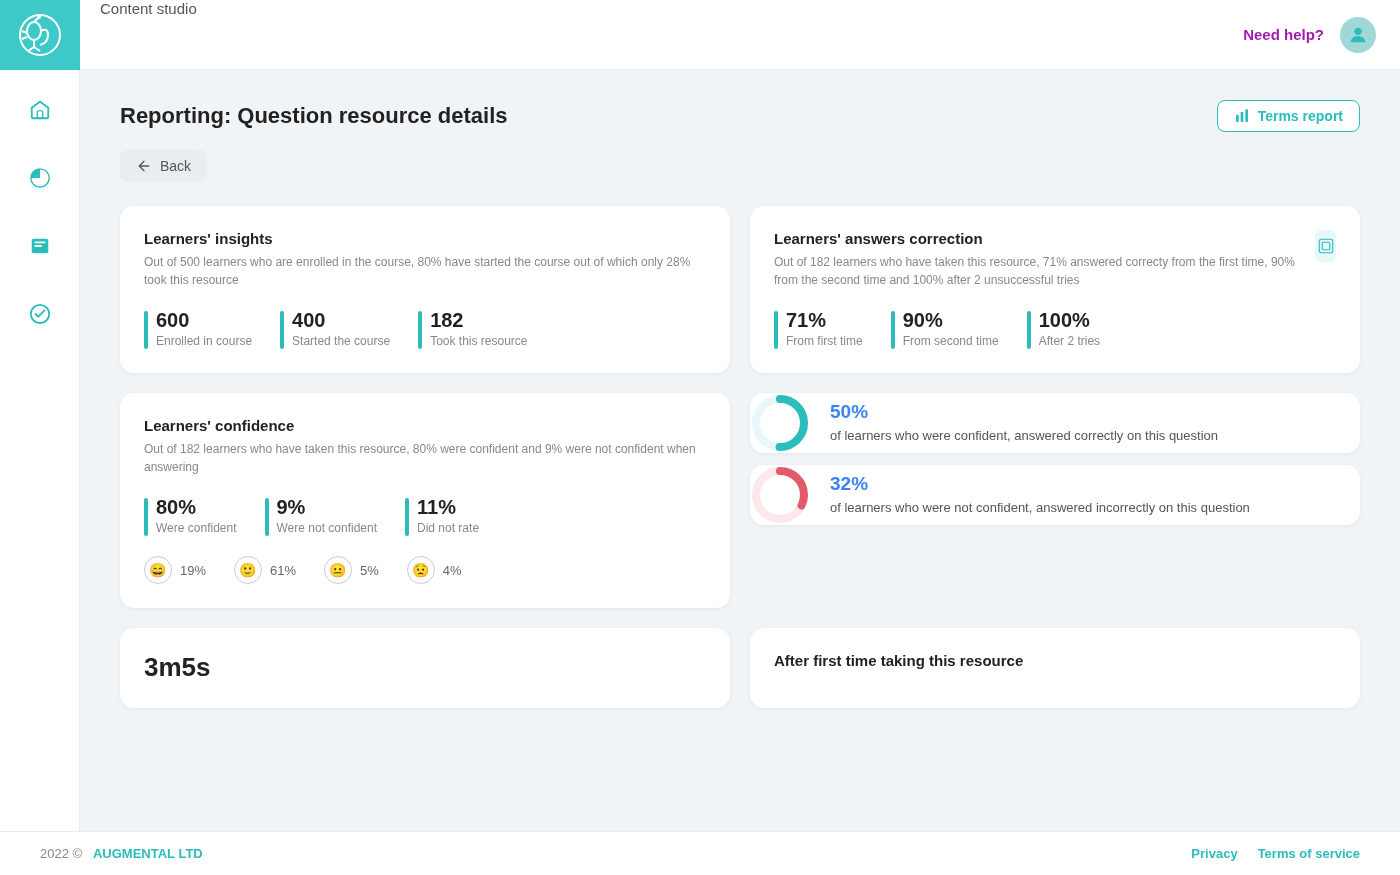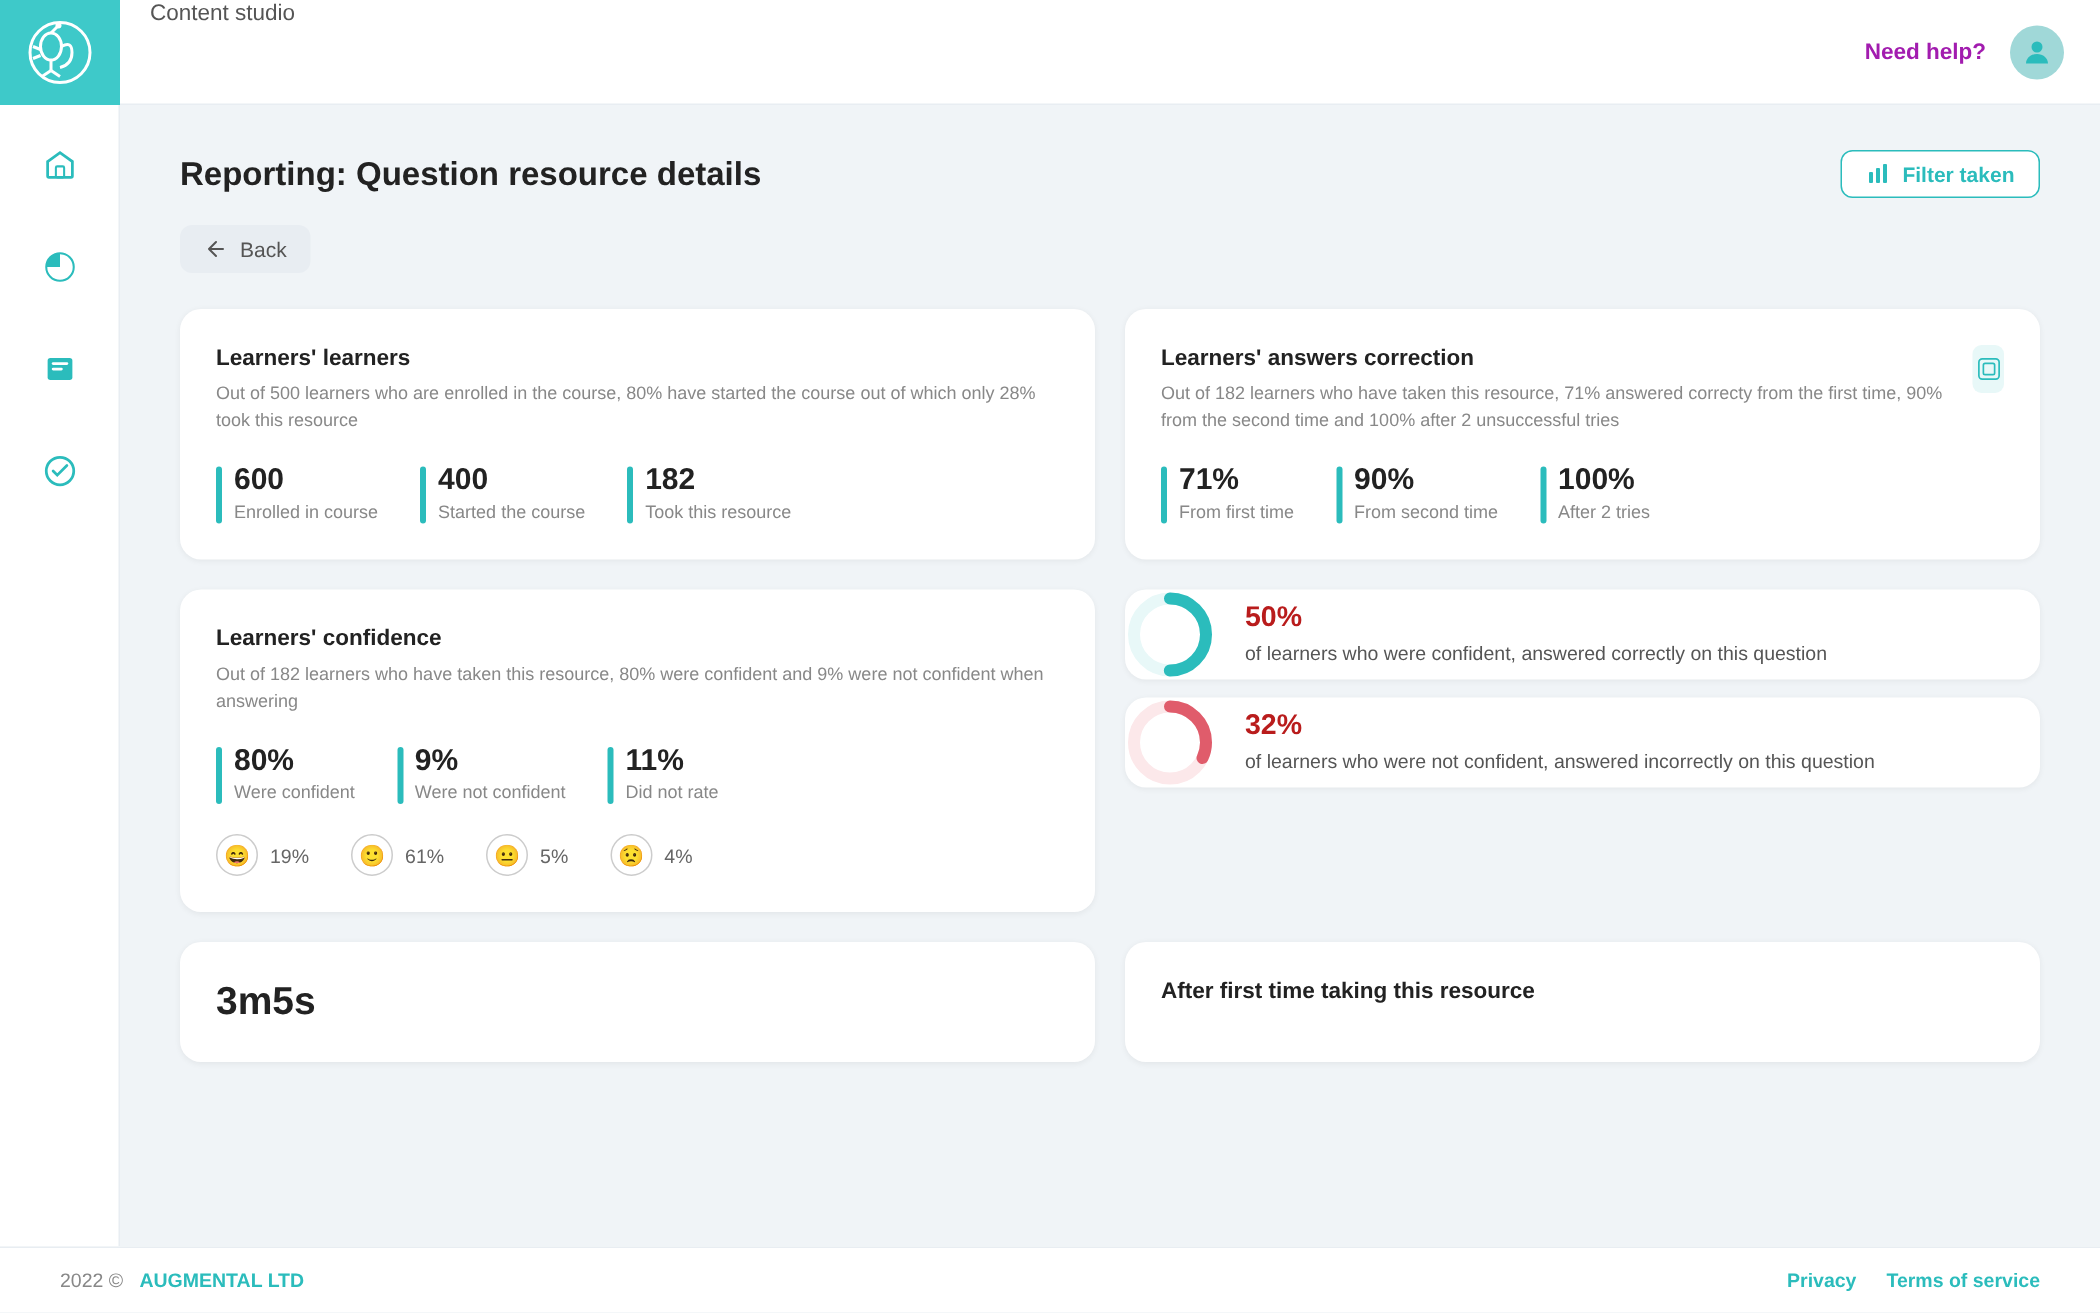--- a/index.html
+++ b/index.html
@@ -75,21 +75,21 @@
 
     
     .emoji-row { display: flex; gap: 28px; margin-top: 20px; align-items: center; }
     .emoji-item { display: flex; align-items: center; gap: 8px; font-size: 13px; color: #666; }
     .emoji-face { width: 28px; height: 28px; border: 1.5px solid #ccc; border-radius: 50%; display: flex; align-items: center; justify-content: center; font-size: 14px; }
 
     
     .donut-card { display: flex; align-items: center; gap: 20px; padding: 18px 24px; }
     .donut-container { position: relative; width: 60px; height: 60px; flex-shrink: 0; }
     .donut-container svg { width: 60px; height: 60px; }
-    .donut-text { font-size: 19px; font-weight: 700; color: #b91c1c; margin-bottom: 4px; }
+    .donut-text { font-size: 19px; font-weight: 700; color: #3b82f6; margin-bottom: 4px; }
     .donut-label { font-size: 13px; color: #555; line-height: 1.4; }
 
     
     .bottom-row { display: grid; grid-template-columns: 1fr 1fr; gap: 20px; margin-bottom: 20px; }
     .partial-card {
       background: #fff; border-radius: 14px; padding: 24px 24px 16px 24px;
       box-shadow: 0 1px 4px rgba(0,0,0,0.06); min-height: 80px;
     }
     .partial-title { font-size: 15px; font-weight: 700; color: #222; }
     .partial-value { font-size: 26px; font-weight: 700; color: #222; }
@@ -168,35 +168,35 @@
 
   <div class="main">
     <div class="page-header">
       <h1 class="page-title">Reporting: Question resource details</h1>
       <button class="filter-btn">
         <svg width="16" height="16" viewBox="0 0 24 24" fill="none">
           <rect x="3" y="10" width="4" height="11" rx="1" fill="#2bbcbc"></rect>
           <rect x="10" y="6" width="4" height="15" rx="1" fill="#2bbcbc"></rect>
           <rect x="17" y="2" width="4" height="19" rx="1" fill="#2bbcbc"></rect>
         </svg>
-        <span>Filter taken</span>
+        <span>Terms report</span>
       </button>
     </div>
 
     <button class="back-btn">
       <svg viewBox="0 0 24 24" fill="none">
         <path d="M19 12H5M5 12l7-7M5 12l7 7" stroke="#555" stroke-width="2" stroke-linecap="round"></path>
       </svg>
       <span>Back</span>
     </button>
 
     <div class="cards-grid">
 
       <div class="card">
-        <div class="card-title">Learners' learners</div>
+        <div class="card-title">Learners' insights</div>
         <div class="card-desc">Out of 500 learners who are enrolled in the course, 80% have started the course out of which only 28% took this resource</div>
         <div class="stat-row">
           <div class="stat-item">
             <div class="stat-bar"></div>
             <div>
               <div class="stat-number">600</div>
               <div class="stat-label">Enrolled in course</div>
             </div>
           </div>
           <div class="stat-item">

